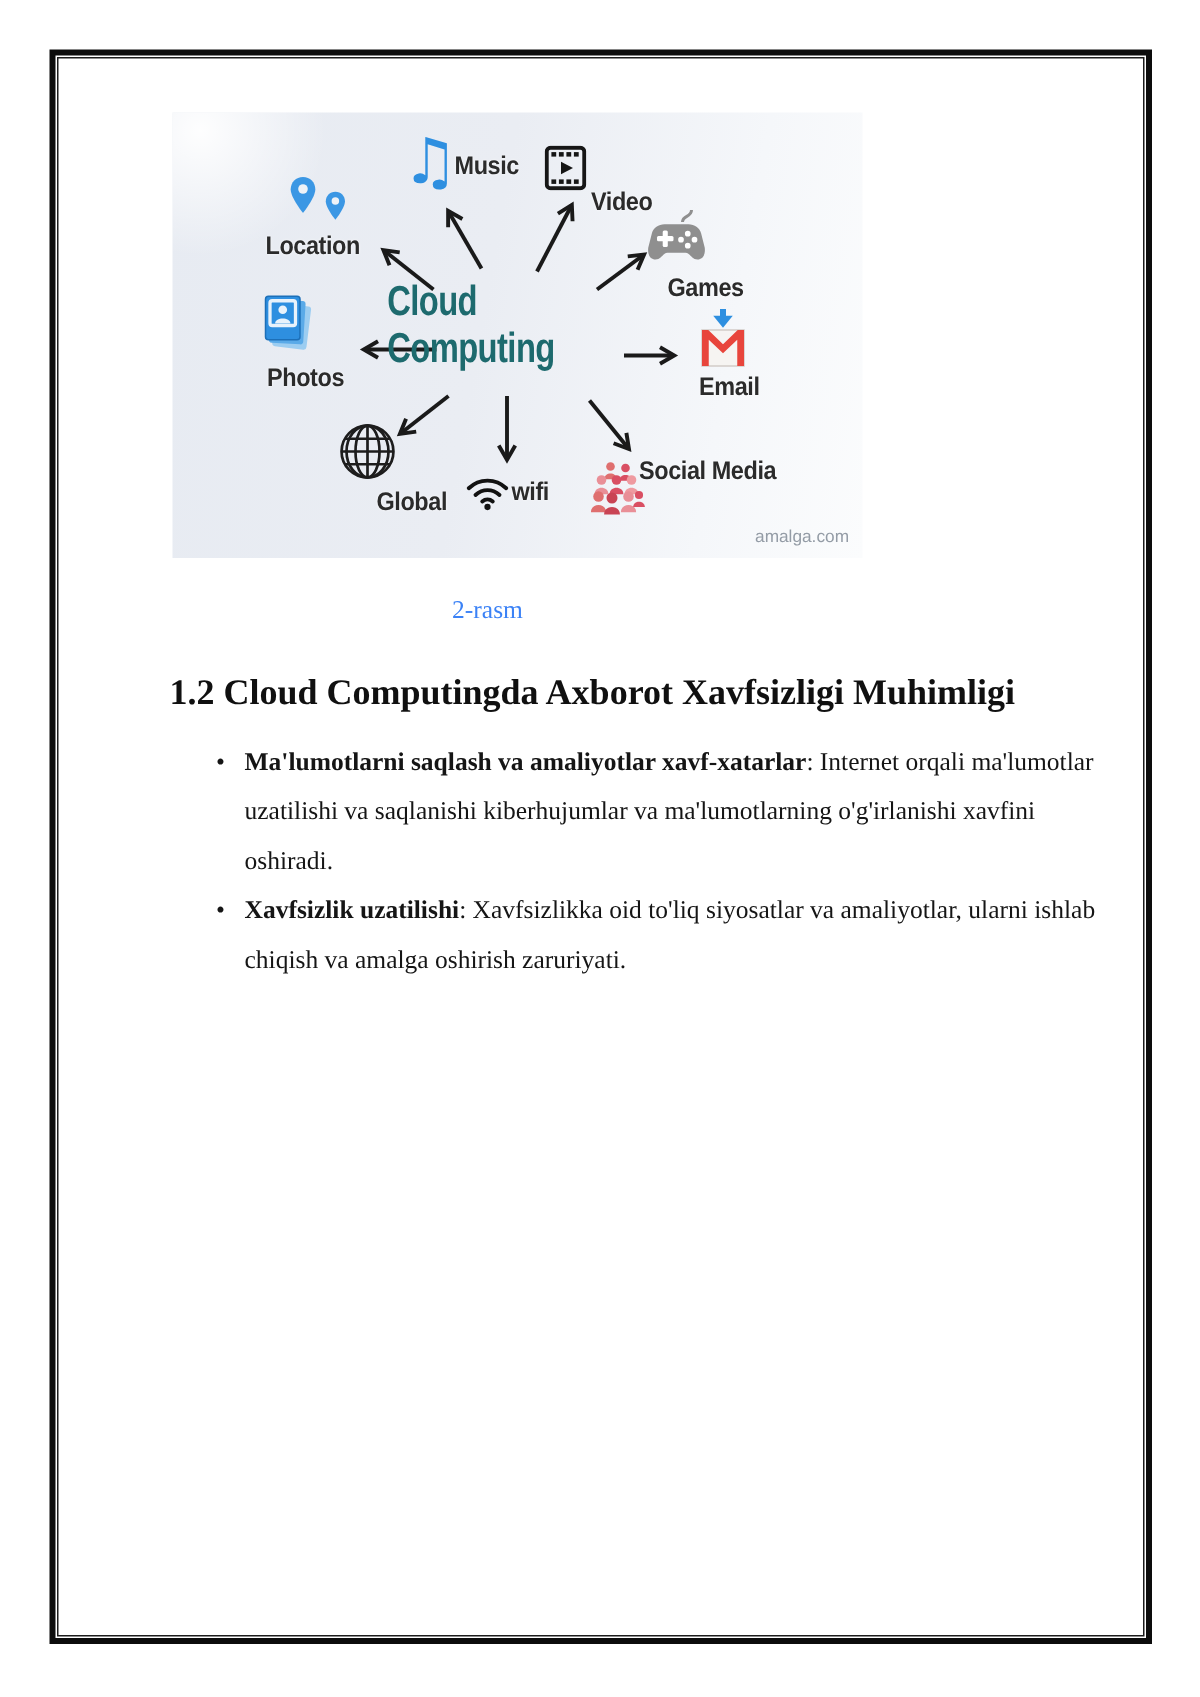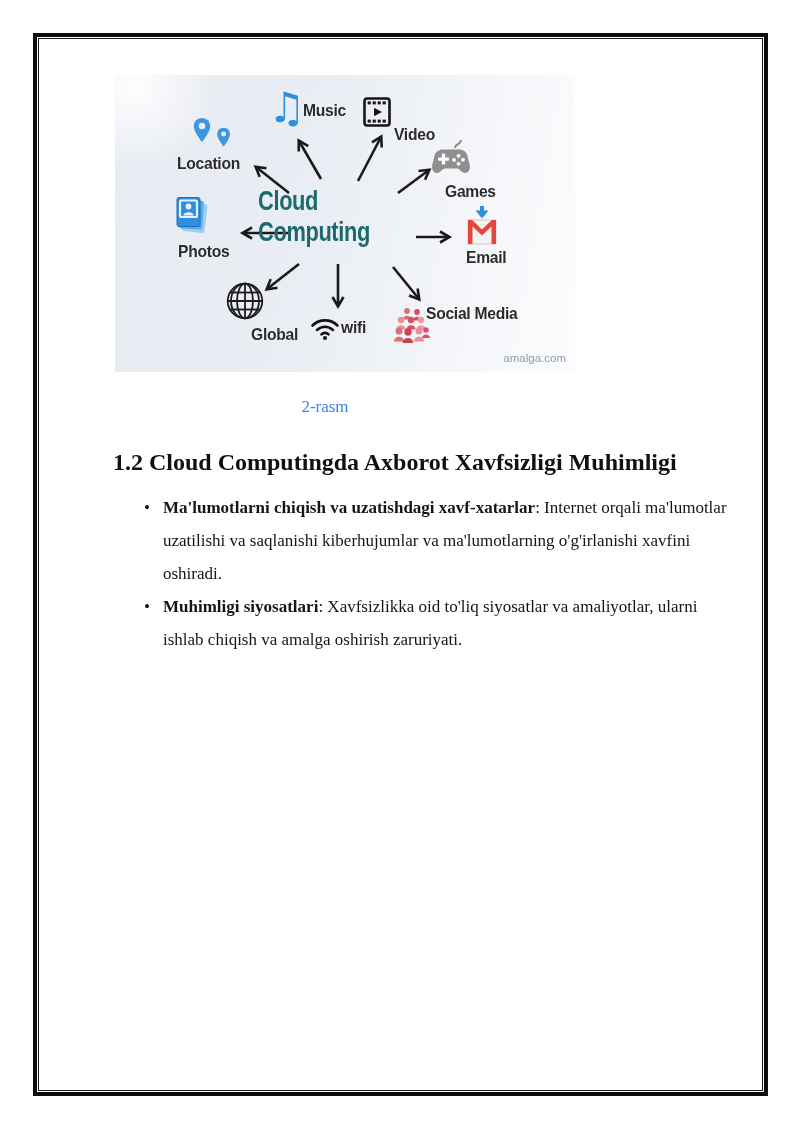--- a/index.html
+++ b/index.html
@@ -262,19 +262,19 @@
         <span class="nlabel lbl-social">Social Media</span>
 
         <span class="watermark">amalga.com</span>
       </div>
 
       <div class="caption">2-rasm</div>
 
       <h2 class="heading">1.2 Cloud Computingda Axborot Xavfsizligi Muhimligi</h2>
 
       <ul class="bullets">
-        <li><span class="b">Ma'lumotlarni chiqish va uzatishdagi xavf-xatarlar</span><span>: Internet orqali ma'lumotlar uzatilishi va saqlanishi kiberhujumlar va ma'lumotlarning o'g'irlanishi xavfini oshiradi.</span></li>
-        <li><span class="b">Muhimligi siyosatlari</span><span>: Xavfsizlikka oid to'liq siyosatlar va amaliyotlar, ularni ishlab chiqish va amalga oshirish zaruriyati.</span></li>
+        <li><span class="b">Ma'lumotlarni saqlash va amaliyotlar xavf-xatarlar</span><span>: Internet orqali ma'lumotlar uzatilishi va saqlanishi kiberhujumlar va ma'lumotlarning o'g'irlanishi xavfini oshiradi.</span></li>
+        <li><span class="b">Xavfsizlik uzatilishi</span><span>: Xavfsizlikka oid to'liq siyosatlar va amaliyotlar, ularni ishlab chiqish va amalga oshirish zaruriyati.</span></li>
       </ul>
 
     </div>
   </div>
 </div>
 
 </body></html>

